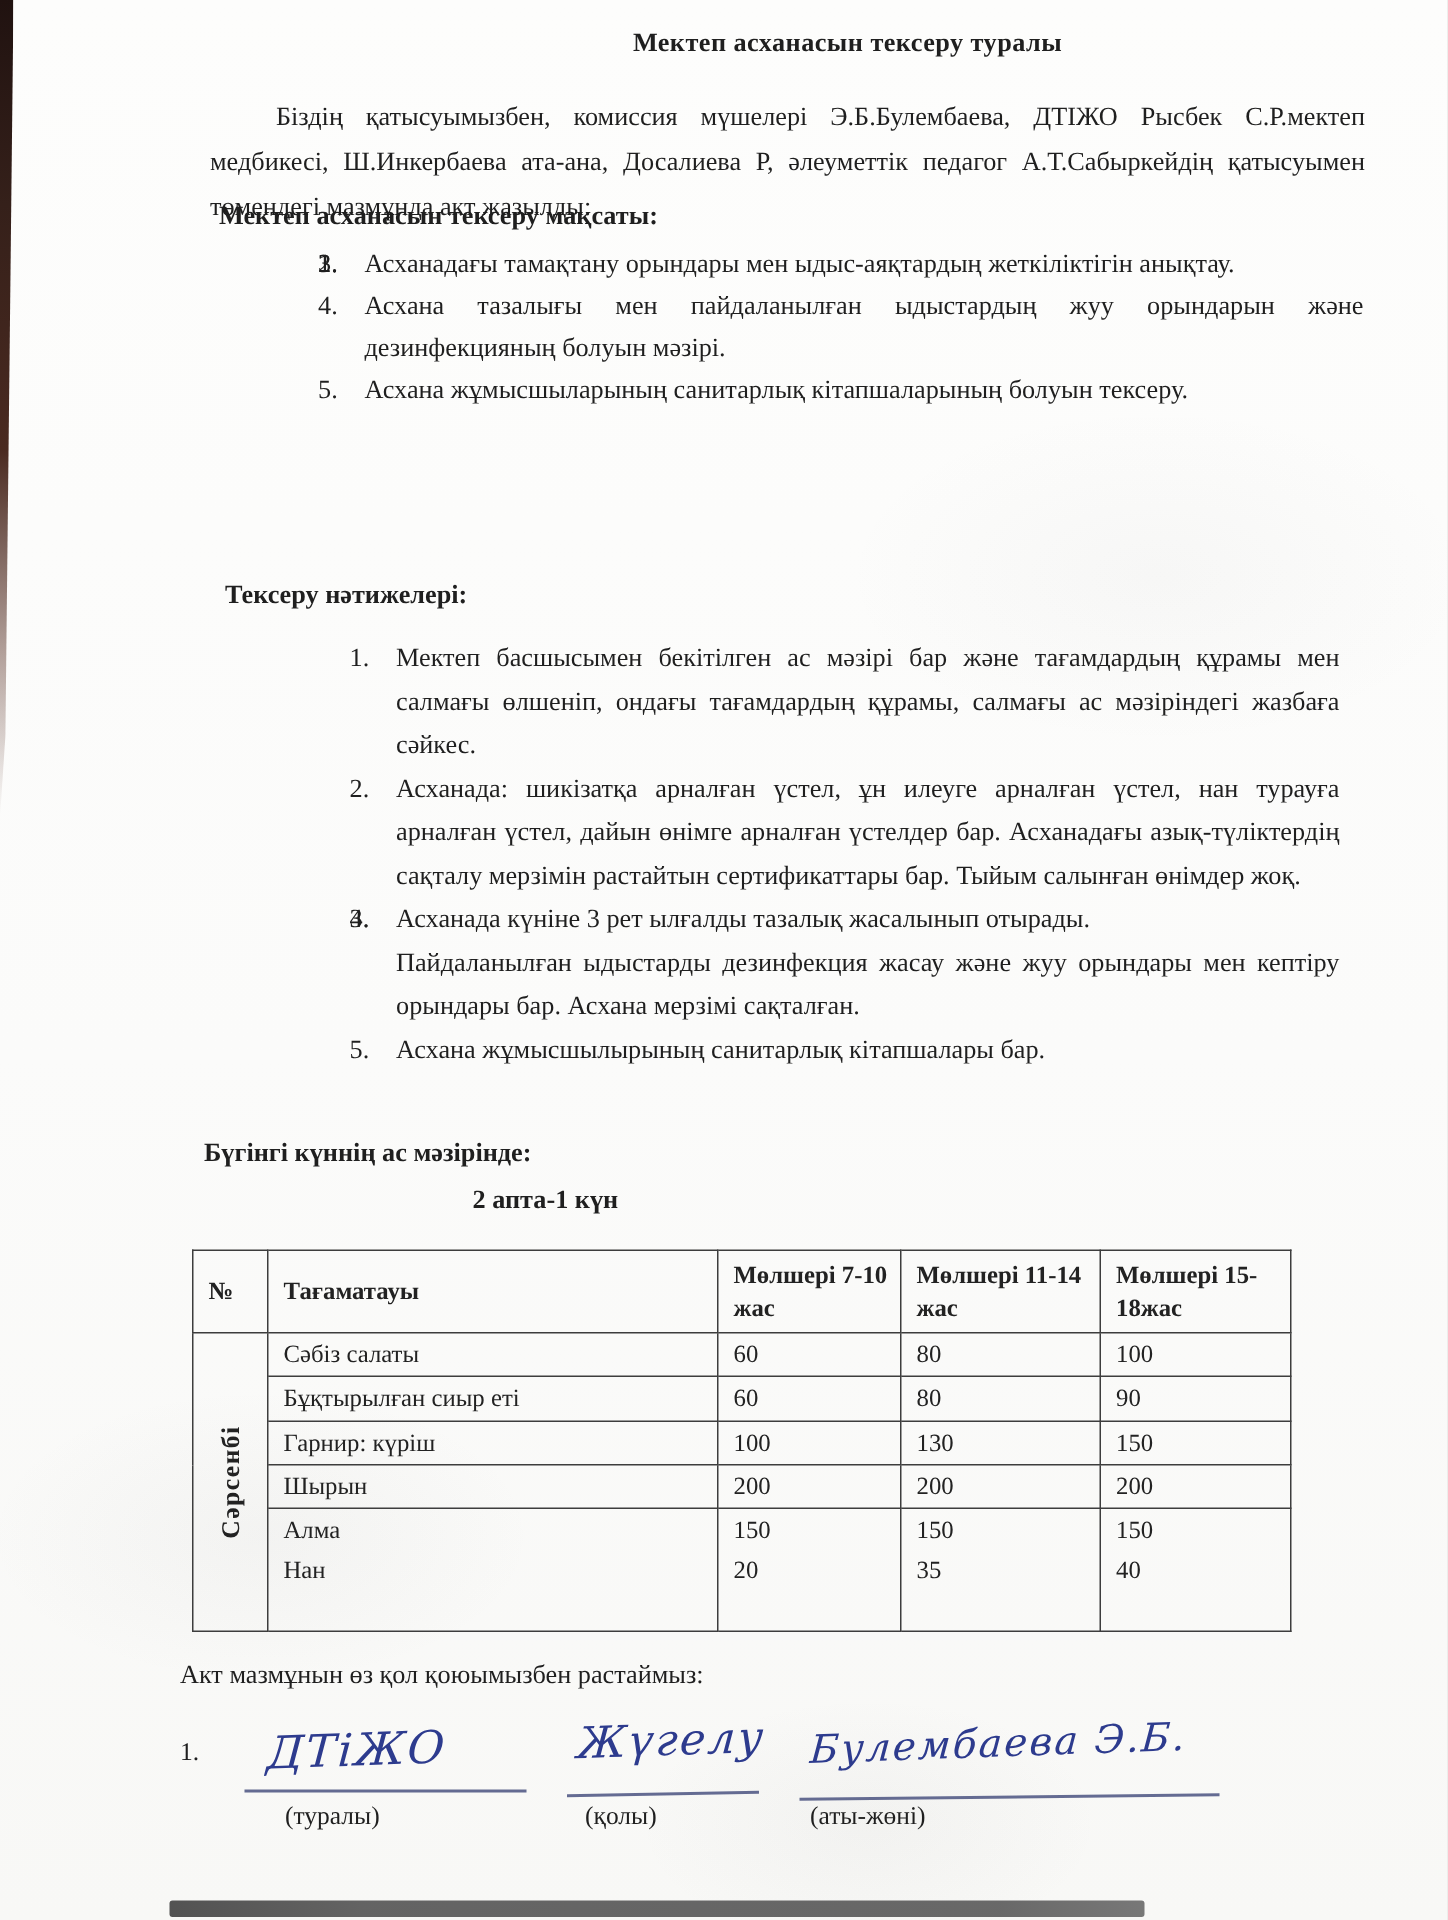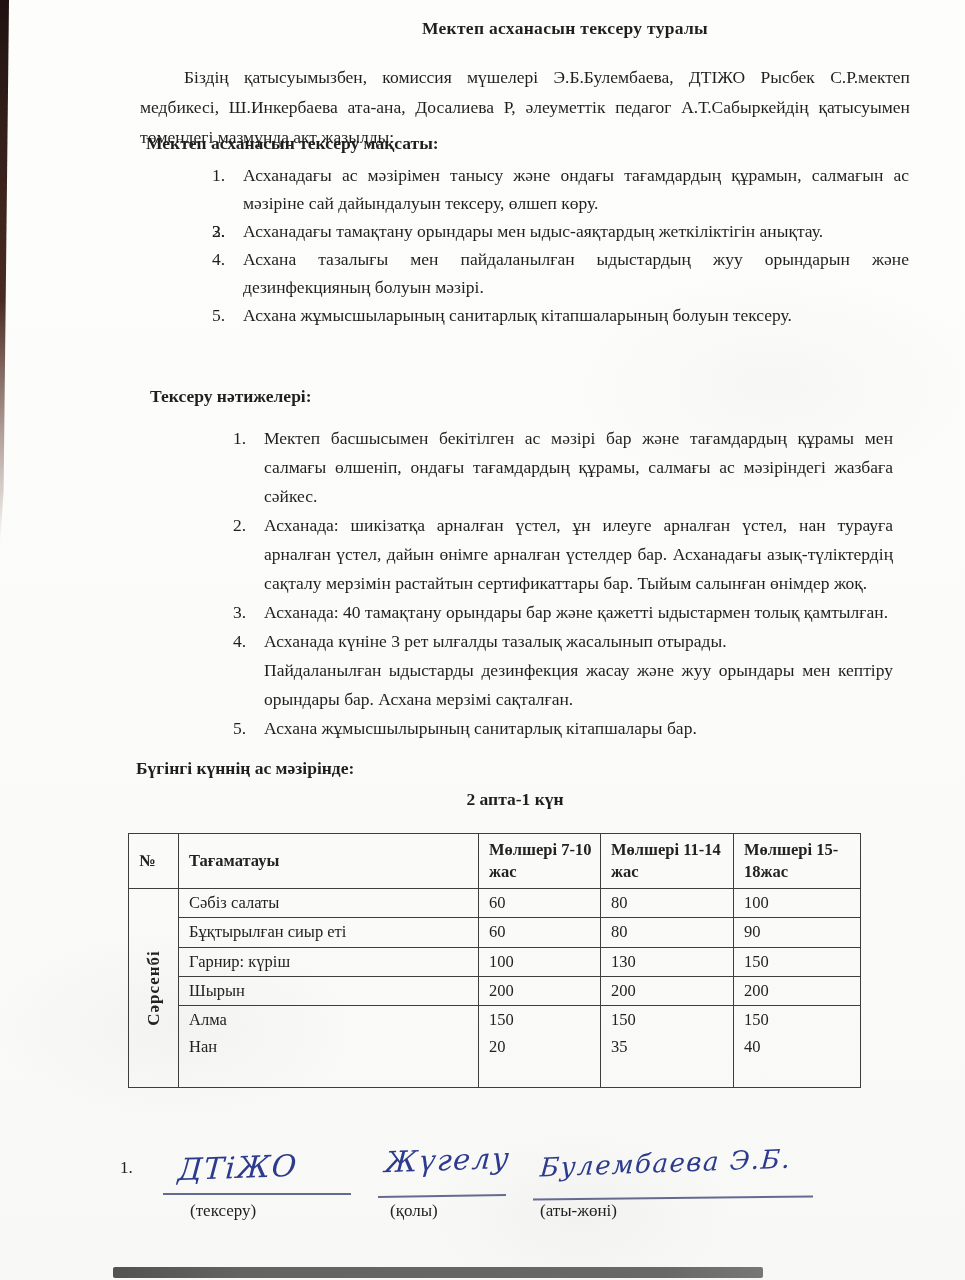--- a/index.html
+++ b/index.html
@@ -35,21 +35,21 @@
     font-weight:bold;font-size:17.5px;text-align:center;letter-spacing:.3px;
   }
   .intro{
     left:140px;top:62px;width:770px;
     font-size:17.5px;line-height:30px;text-align:justify;text-indent:44px;
   }
   .h-bold{font-weight:bold;font-size:17.5px;}
   .purpose-heading{left:146px;top:133px;}
   .results-heading{left:150px;top:386px;}
   .menu-heading{left:136px;top:758px;}
-  .menu-week{left:315px;top:789px;width:400px;text-align:center;font-weight:bold;font-size:17.5px;}
+  .menu-week{left:315px;top:789px;width:400px;text-align:left;font-weight:bold;font-size:17.5px;}
   .olist{font-size:17.5px;}
   .olist .item{position:relative;padding-left:31px;text-align:justify;}
   .olist .num{position:absolute;left:0;top:0;}
   .list-purpose{left:212px;top:161px;width:697px;line-height:28px;}
   .list-results{left:233px;top:424px;width:660px;line-height:29px;}
   .menu-table{
     left:128px;top:833px;
     border-collapse:collapse;table-layout:fixed;
     font-size:16.5px;color:#222;
   }
@@ -96,21 +96,20 @@
 
   <div class="abs intro">Біздің қатысуымызбен, комиссия мүшелері Э.Б.Булембаева, ДТІЖО  Рысбек С.Р.мектеп медбикесі,  Ш.Инкербаева ата-ана, Досалиева Р,  әлеуметтік педагог А.Т.Сабыркейдің қатысуымен төмендегі  мазмұнда акт   жазылды:</div>
 
   <div class="abs doc-title">Мектеп асханасын тексеру туралы</div>
 
   <div class="abs h-bold purpose-heading">Мектеп асханасын тексеру мақсаты:</div>
 
   <div class="abs olist list-purpose">
     <div class="item">
       <span class="num">1.</span>
-      <span>Асханадағы ас мәзірімен танысу және ондағы тағамдардың  құрамын, салмағын ас мәзіріне сай дайындалуын тексеру, өлшеп көру.</span>
     </div>
     <div class="item">
       <span class="num">2.</span>
     </div>
     <div class="item">
       <span class="num">3.</span>
       <span>Асханадағы тамақтану орындары мен ыдыс-аяқтардың жеткіліктігін анықтау.</span>
     </div>
     <div class="item">
       <span class="num">4.</span>
@@ -128,21 +127,20 @@
     <div class="item">
       <span class="num">1.</span>
       <span>Мектеп басшысымен бекітілген ас мәзірі бар және тағамдардың құрамы мен салмағы өлшеніп, ондағы тағамдардың құрамы, салмағы ас мәзіріндегі жазбаға сәйкес.</span>
     </div>
     <div class="item">
       <span class="num">2.</span>
       <span>Асханада: шикізатқа арналған үстел, ұн илеуге арналған үстел, нан турауға арналған үстел, дайын өнімге арналған үстелдер бар. Асханадағы азық-түліктердің сақталу мерзімін растайтын сертификаттары бар. Тыйым салынған өнімдер жоқ.</span>
     </div>
     <div class="item">
       <span class="num">3.</span>
-      <span>Асханада: 40 тамақтану орындары бар және қажетті ыдыстармен толық қамтылған.</span>
     </div>
     <div class="item">
       <span class="num">4.</span>
       <span>Асханада күніне 3 рет ылғалды тазалық жасалынып отырады.</span>
     </div>
     <div class="item">
       <span class="num"></span>
       <span>Пайдаланылған ыдыстарды дезинфекция жасау және жуу орындары мен кептіру орындары бар. Асхана мерзімі сақталған.</span>
     </div>
     <div class="item">
@@ -211,26 +209,27 @@
         <div>35</div>
       </td>
       <td class="stack">
         <div>150</div>
         <div>40</div>
       </td>
     </tr>
   </tbody>
     </table>
 
+  <div class="abs confirm-line">Акт  мазмұнын өз қол қоюымызбен  растаймыз:</div>
 
   <div class="abs sig-number">1.</div>
   <div class="abs hw hw-role">ДТіЖО</div>
   <div class="abs hw hw-sign">Жүгелу</div>
   <div class="abs hw hw-name">Булембаева Э.Б.</div>
   <div class="sig-line line-role"></div>
   <div class="sig-line line-sign"></div>
   <div class="sig-line line-name"></div>
-  <div class="abs sig-label label-role">(тексеру)</div>
+  <div class="abs sig-label label-role">(туралы)</div>
   <div class="abs sig-label label-sign">(қолы)</div>
   <div class="abs sig-label label-name">(аты-жөні)</div>
 
   <div class="bottom-shadow"></div>
 </div>
 
 </body></html>

